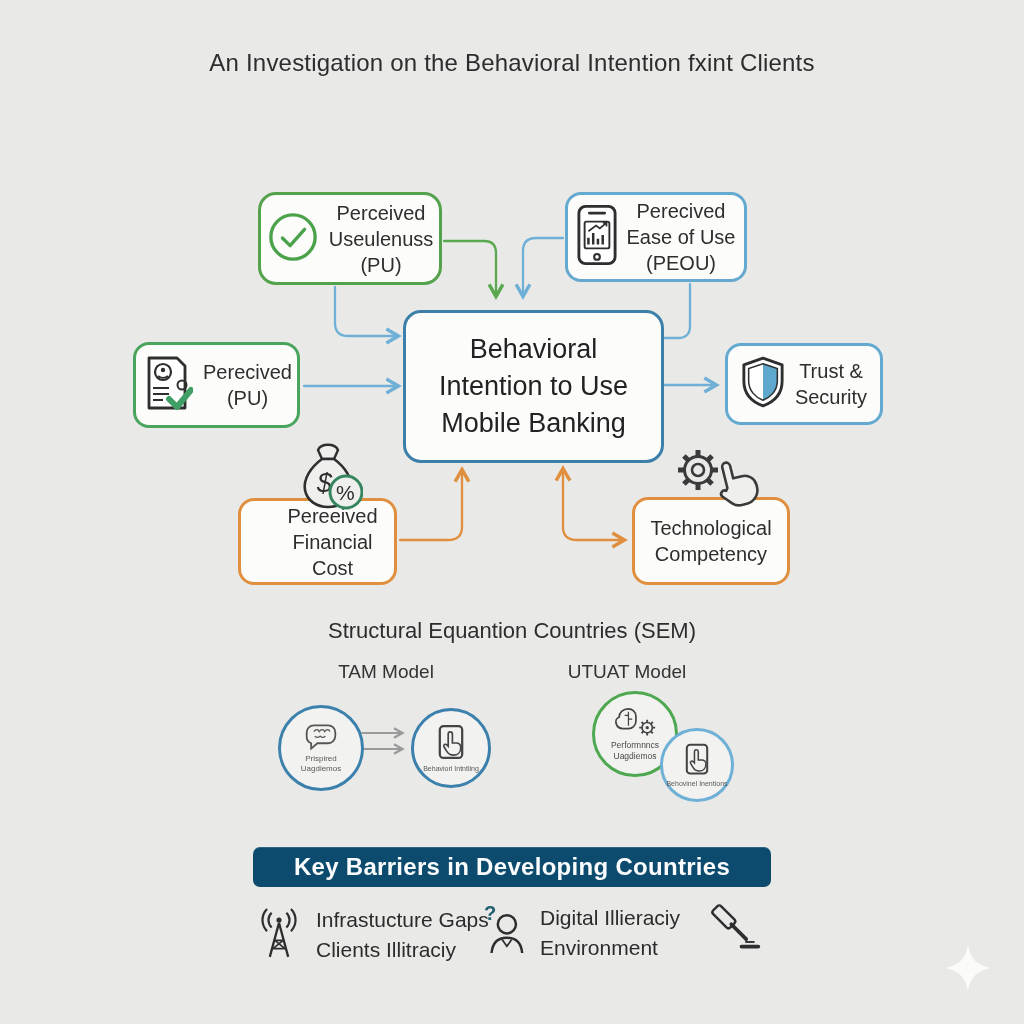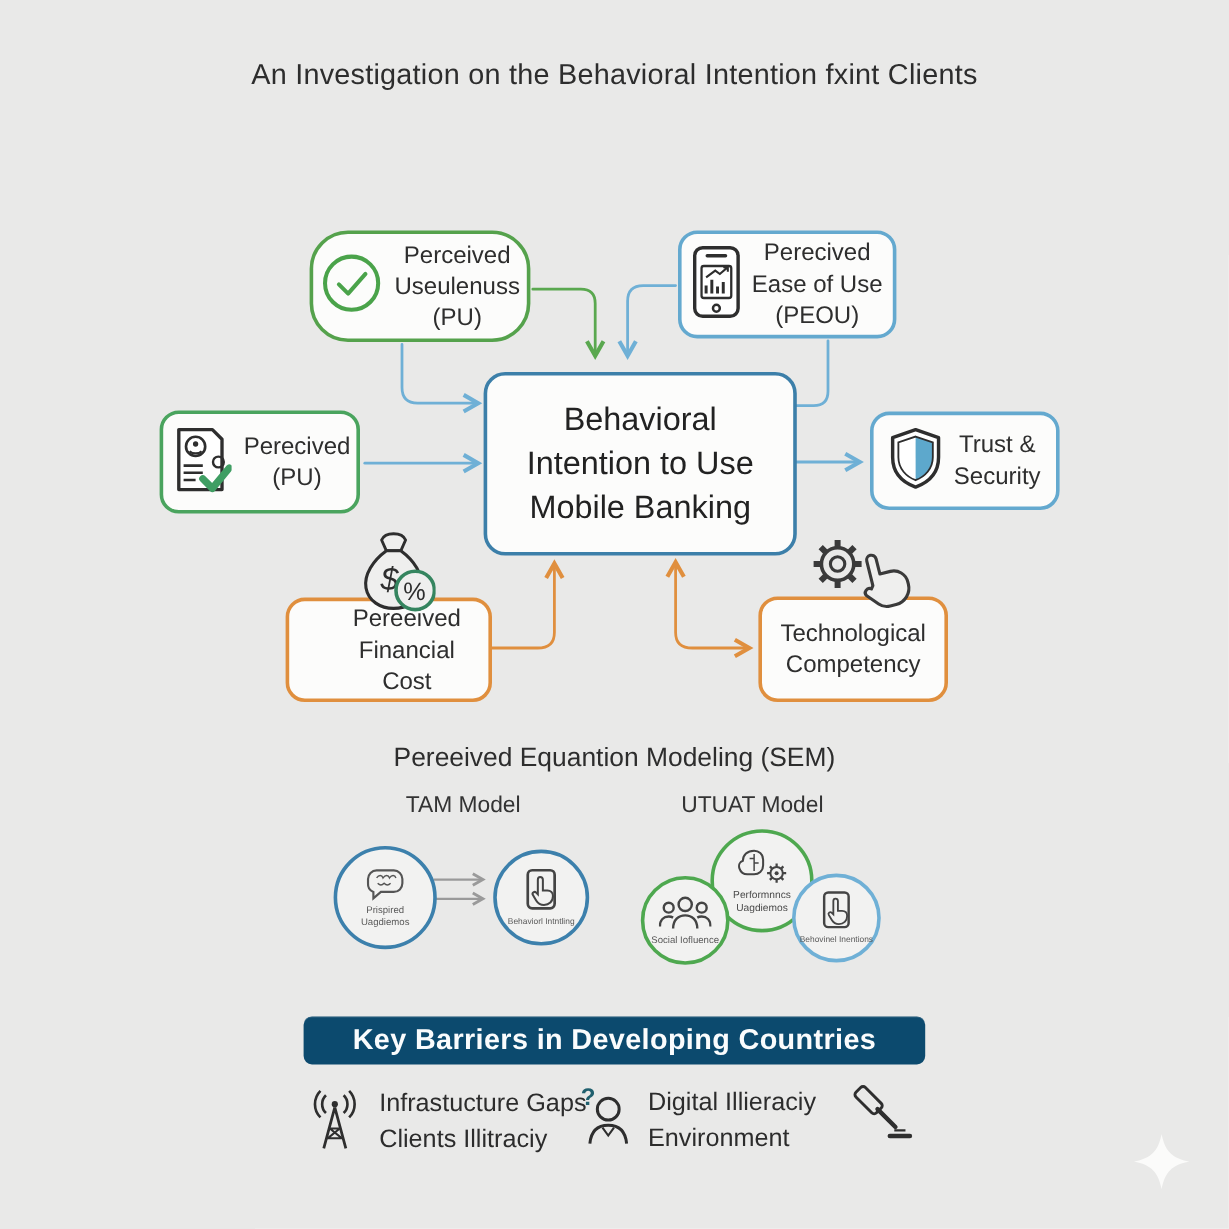--- a/index.html
+++ b/index.html
@@ -12,27 +12,27 @@
     position:absolute;top:46px;left:0;width:100%;text-align:center;
     font-size:24px;line-height:34px;font-weight:500;color:#2d2d2d;letter-spacing:.2px;
   }
   svg.arrows{position:absolute;left:0;top:0;pointer-events:none;}
   .box{
     position:absolute;background:#fcfcfb;display:flex;align-items:center;justify-content:center;
     text-align:center;color:#2e2e2e;z-index:2;gap:10px;padding:0 6px;box-sizing:border-box;
   }
   .box .btext span{display:block;}
   .btext{font-size:20px;line-height:26px;font-weight:500;}
-  #box-pu{left:258px;top:192px;width:184px;height:93px;border:3px solid #55a24c;border-radius:32px;}
+  #box-pu{left:258px;top:192px;width:184px;height:93px;border:3px solid #55a24c;border-radius:18px;}
   #box-peou{left:565px;top:192px;width:182px;height:90px;border:3px solid #64a9cf;border-radius:16px;}
   #box-central{left:403px;top:310px;width:261px;height:153px;border:3.5px solid #3c7fa9;border-radius:18px;}
   #box-central .btext{font-size:27px;line-height:37px;color:#222;}
   #box-perceived{left:133px;top:342px;width:167px;height:86px;border:3px solid #4aa45e;border-radius:16px;}
   #box-trust{left:725px;top:343px;width:158px;height:82px;border:3px solid #64a9cf;border-radius:16px;}
-  #box-cost{left:238px;top:498px;width:172px;height:87px;border:3px solid #e08f3e;border-radius:16px;padding-left:36px;}
+  #box-cost{left:238px;top:498px;width:159px;height:87px;border:3px solid #e08f3e;border-radius:16px;padding-left:36px;}
   #box-tech{left:632px;top:497px;width:158px;height:88px;border:3px solid #e08f3e;border-radius:16px;}
   .float-icon{position:absolute;z-index:3;}
   #icon-money{left:293px;top:440px;}
   #icon-gearhand{left:668px;top:442px;}
   .sem-heading{position:absolute;top:618px;left:0;width:100%;text-align:center;font-size:22px;font-weight:500;color:#2d2d2d;}
   .model-label{position:absolute;top:661px;text-align:center;font-size:19px;font-weight:500;color:#333;}
   #tam-label{left:316px;width:140px;}
   #utaut-label{left:557px;width:140px;}
   .circle{
     position:absolute;border-radius:50%;background:#f2f2f1;z-index:2;
@@ -201,21 +201,21 @@
         <g stroke-width="5">
           <path d="M44 28 H50 M39.9 37.9 L44.1 42.1 M30 42 V48 M20.1 37.9 L15.9 42.1 M16 28 H10 M20.1 18.1 L15.9 13.9 M30 14 V8 M39.9 18.1 L44.1 13.9"></path>
         </g>
       </g>
       <g transform="translate(40 22) rotate(-14)">
         <path d="M13 28 V7 a4 4 0 0 1 8 0 v13 h9 a12 12 0 0 1 12 12 v2 a14 14 0 0 1 -14 14 h-5 a12 12 0 0 1 -9 -4 l-8 -9 a3.5 3.5 0 0 1 5.2 -4.6 z" fill="#efefee" stroke="#3a3a3a" stroke-width="2.6" stroke-linejoin="round"></path>
       </g>
     </svg>
   </span>
 
-  <div class="sem-heading">Pereeived Equantion Modeling (SEM)</div>
+  <div class="sem-heading">Structural Equantion Countries (SEM)</div>
   <div class="model-label" id="tam-label">TAM Model</div>
   <div class="model-label" id="utaut-label">UTUAT Model</div>
 
   <div class="circle" id="tam-c1">
     <span>
       <svg width="34" height="28" viewBox="0 0 38 30" fill="none" stroke="#555">
         <path d="M11 2 h16 a8 8 0 0 1 8 8 v4 a8 8 0 0 1 -8 8 h-12 l-7 6 v-6 a8 8 0 0 1 -5 -8 v-4 a8 8 0 0 1 8 -8 z" stroke-width="2"></path>
         <path d="M11 9 c2 -3 5 -3 6 0 c2 -3 5 -3 6 0 c2 -3 5 -3 6 0 M12 14 c2 2 4 2 6 0 c2 2 4 2 6 0" stroke-width="1.3"></path>
       </svg>
     </span>
@@ -240,33 +240,20 @@
         <path d="M16 5 v15 M12 9 h4 M16 13 h4" stroke-width="1.3"></path>
         <circle cx="36" cy="22" r="5.5" stroke-width="1.8"></circle>
         <circle cx="36" cy="22" r="1.8" fill="#444" stroke="none"></circle>
         <path d="M36 16.5 V13.5 M36 27.5 V30.5 M30.5 22 H27.5 M41.5 22 H44.5 M32 18 l-2 -2 M40 18 l2 -2 M32 26 l-2 2 M40 26 l2 2" stroke-width="2"></path>
       </svg>
     </span>
     <span>Performnncs</span>
     <span>Uagdiemos</span>
   </div>
 
-  <div class="circle" id="ut-left">
-    <span>
-      <svg width="44" height="30" viewBox="0 0 48 32" fill="none" stroke="#444" stroke-width="2.2">
-        <circle cx="24" cy="8" r="6"></circle>
-        <path d="M13 30 c0 -8 5 -12 11 -12 s11 4 11 12"></path>
-        <circle cx="9" cy="11" r="4.5"></circle>
-        <path d="M1 28 c0 -6 3.5 -9 8 -9 c1.5 0 3 .4 4 1"></path>
-        <circle cx="39" cy="11" r="4.5"></circle>
-        <path d="M47 28 c0 -6 -3.5 -9 -8 -9 c-1.5 0 -3 .4 -4 1"></path>
-      </svg>
-    </span>
-    <span>Social Iofluence</span>
-  </div>
 
   <div class="circle" id="ut-right">
     <span>
       <svg width="26" height="34" viewBox="0 0 30 40">
         <rect x="3" y="2" width="24" height="34" rx="4" fill="none" stroke="#444" stroke-width="2.4"></rect>
         <path d="M14 8 c1.5 0 2.5 1 2.5 2.5 V20 h4 c3 0 5 2 5 5 c0 5 -3.5 8 -8 8 c-3 0 -5.5 -1.5 -7 -4 l-3 -5 c-1 -2 1.5 -3.5 3 -2 l1.5 1.5 v-13 c0 -1.5 1 -2.5 2 -2.5 z" fill="#f2f2f1" stroke="#444" stroke-width="1.8"></path>
       </svg>
     </span>
     <span>Behovinel Inentions</span>
   </div>

